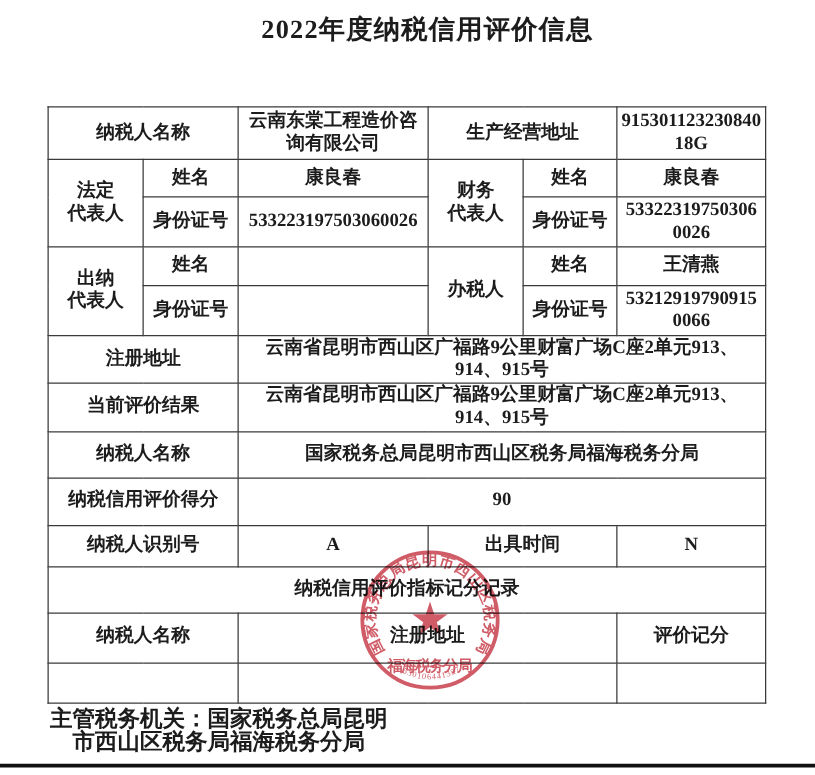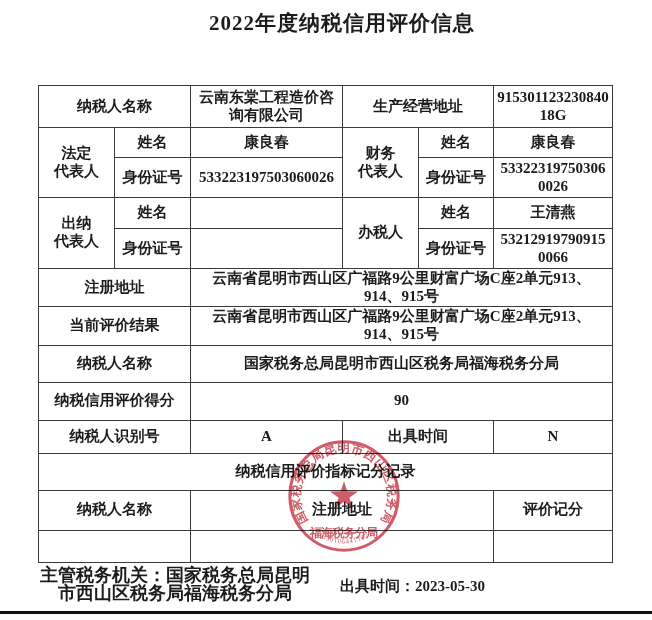--- a/index.html
+++ b/index.html
@@ -123,21 +123,20 @@
     </tr>
     <tr style="height:32px">
       <td colspan="2"></td>
       <td colspan="3"></td>
       <td></td>
     </tr>
   </tbody>
     </table>
 
   <div class="footer-authority">主管税务机关：国家税务总局昆明市西山区税务局福海税务分局</div>
-  <div class="footer-date">出具时间：2023-05-30</div>
 
   <svg class="stamp" viewBox="0 0 120 120">
     <circle class="ring" cx="60" cy="60" r="57"></circle>
     <defs>
       <path id="ringPath" d="M 21.9 86.7 A 46.5 46.5 0 1 1 98.1 86.7" fill="none"></path>
       <path id="serialPath" d="M 35 103.3 A 50 50 0 0 0 85 103.3" fill="none"></path>
     </defs>
     <text class="ringtext">
       <textPath href="#ringPath" startOffset="0">国家税务总局昆明市西山区税务局</textPath>
     </text>

